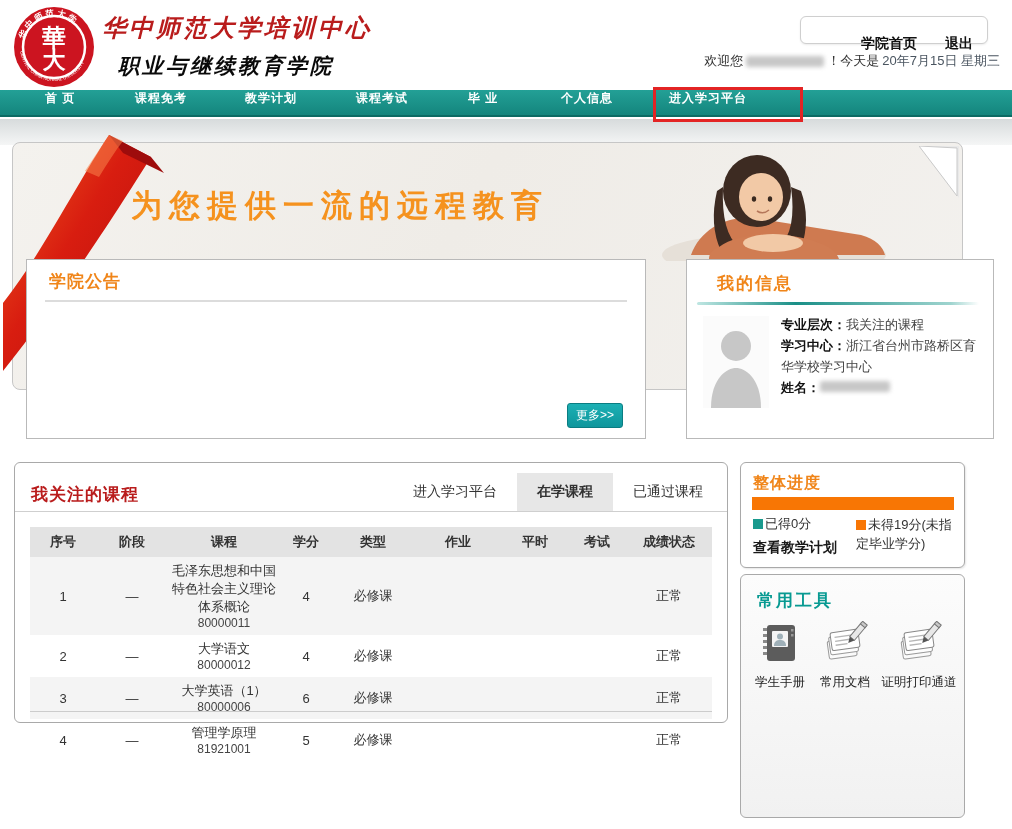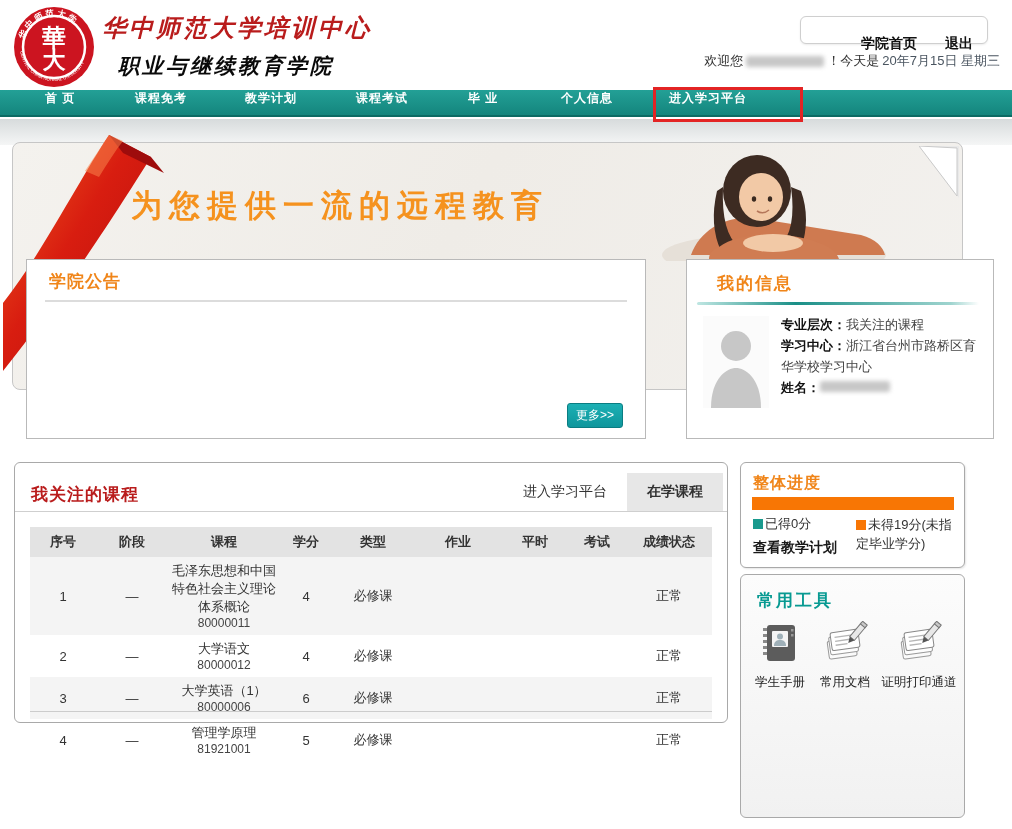--- a/index.html
+++ b/index.html
@@ -179,20 +179,21 @@
         <div><b>姓名：</b><span class="blurred blur-sm"></span></div>
       </div>
     </div>
   </div>
 
   <div class="panel-courses">
     <div class="ptitle">我关注的课程</div>
     <div class="tabs">
       <div class="tab">进入学习平台</div>
       <div class="tab active">在学课程</div>
+      <div class="tab">已通过课程</div>
     </div>
     <div class="tabline"></div>
 
     <table class="courses">
       <colgroup>
         <col style="width:66px">
           <col style="width:72px">
           <col style="width:112px">
           <col style="width:52px">
         <col style="width:82px">

